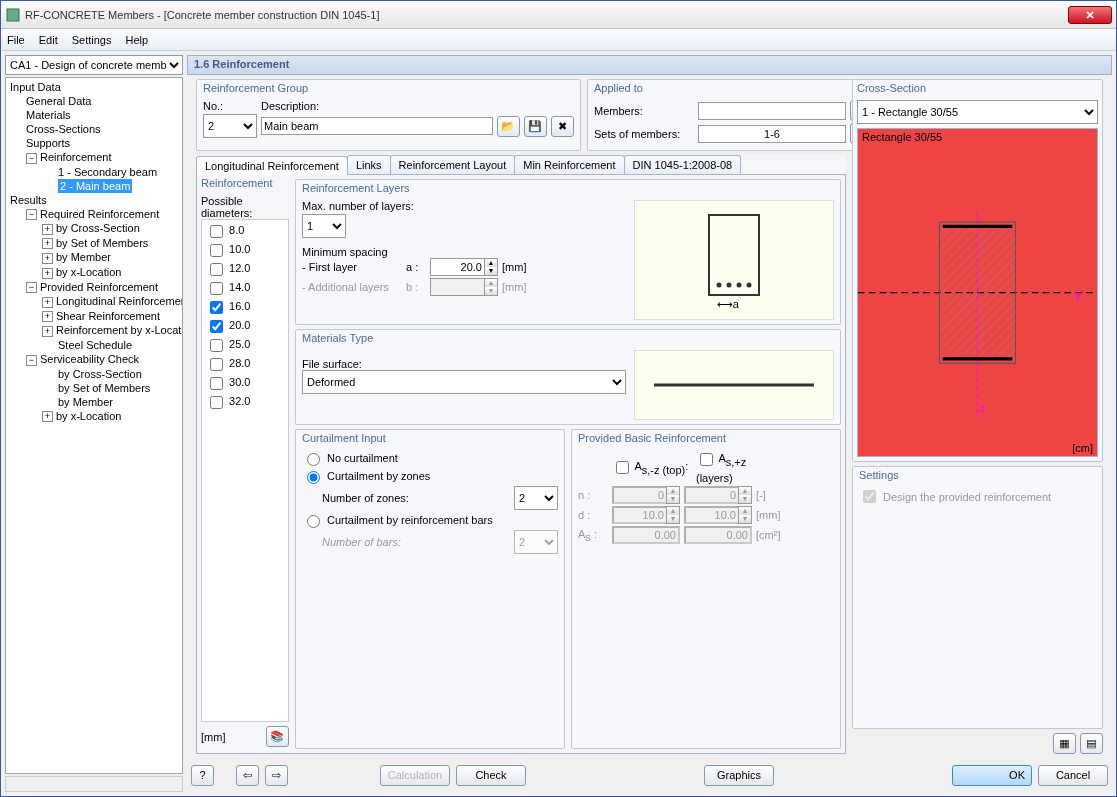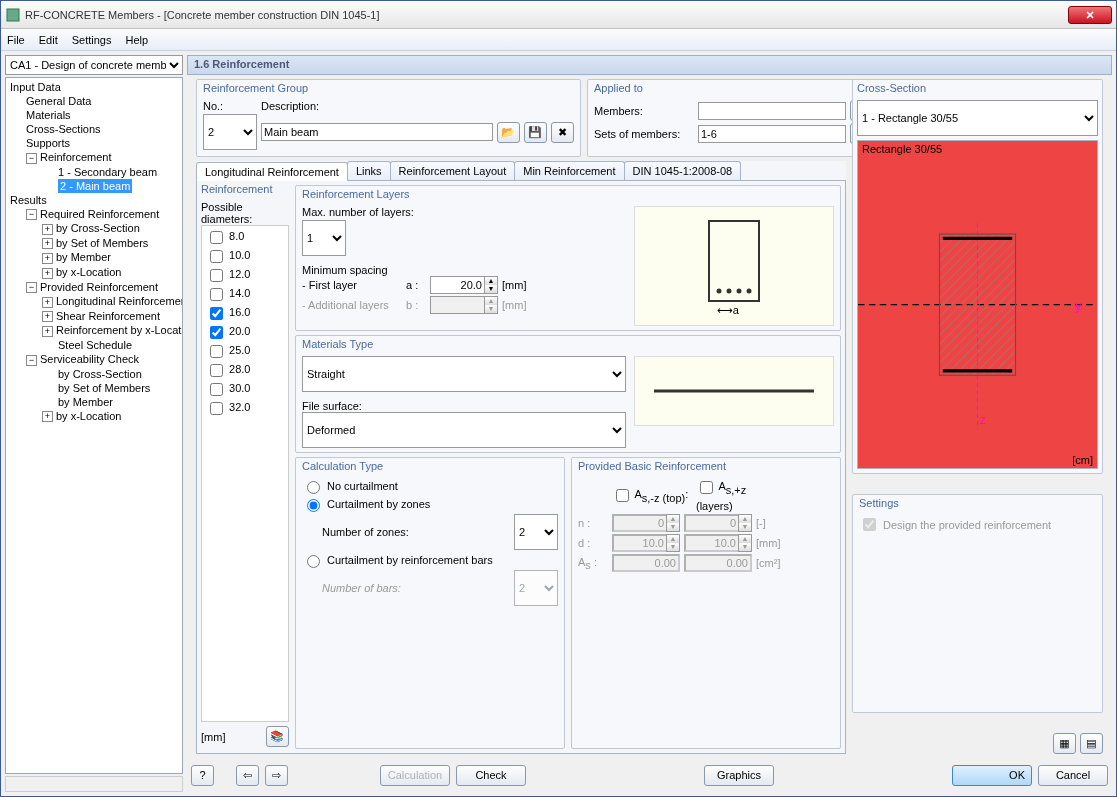--- a/index.html
+++ b/index.html
@@ -18,26 +18,26 @@
 .tree-item { padding: 1px 0 1px 4px; white-space: nowrap; cursor: default; }
 .tree-item.l1 { padding-left: 20px; }
 .tree-item.l2 { padding-left: 36px; }
 .tree-item.l3 { padding-left: 52px; }
 .tree-item.sel { background: #3399ff; color: #fff; display:inline-block; margin-left:52px; padding-left:2px; padding-right:2px;}
 .exp { display:inline-block; width:11px; height:11px; border:1px solid #888; text-align:center; line-height:9px; font-size:9px; margin-right:3px; background:#fff; vertical-align:middle;}
 .main { flex: 1; display: flex; flex-direction: column; }
 .page-title { height: 20px; background: linear-gradient(#dbe6f4,#cad8ec); border: 1px solid #9bb0ce; padding: 2px 6px; font-weight: bold; color: #4a5a7a; }
 .content { flex: 1; display: flex; gap: 6px; padding: 4px 9px; }
 .col-left { width: 650px; display: flex; flex-direction: column; gap: 4px; }
-.col-right { flex: 1; display: flex; flex-direction: column; gap: 20px; }
+.col-right { flex: 1; display: flex; flex-direction: column; gap: 4px; }
 .group { border: 1px solid #c0c8d6; border-radius: 2px; padding: 4px 6px; background: #f6f8fb; }
 .group-title { color: #4a6aa0; font-weight: normal; margin: -4px -6px 4px -6px; padding: 2px 6px; }
 .row { display: flex; align-items: center; gap: 4px; margin-bottom: 2px; }
 input[type=text], input[type=number] { height: 18px; border: 1px solid #999; padding: 0 2px; }
-select { height: 36px; border: 1px solid #999; background:#fff; }
+select { height: 24px; border: 1px solid #999; background:#fff; }
 .btn { height: 21px; min-width: 70px; border: 1px solid #8a98ac; background: linear-gradient(#fefefe,#e4e9f0); border-radius: 3px; cursor: pointer; }
 .btn.primary { background: linear-gradient(#dff0ff,#b0d8f8); border-color:#3b8acb; }
 .iconbtn { width: 23px; height: 21px; border: 1px solid #8a98ac; background: linear-gradient(#fefefe,#e4e9f0); border-radius: 3px; display:inline-flex; align-items:center; justify-content:center; cursor:pointer; }
 .tabs { display: flex; border-bottom: 1px solid #a8b4c6; background:#f4f6fa; }
 .tab { padding: 3px 8px; border: 1px solid #a8b4c6; border-bottom: none; margin-right: -1px; background: linear-gradient(#f8faff,#e8eef8); cursor: default; border-radius: 3px 3px 0 0;}
 .tab.active { background: #fff; position: relative; top: 1px; }
 .tab-body { flex:1; display:flex; border:1px solid #a8b4c6; border-top:none; padding:4px; gap:6px; background:#f4f6fa; }
 .reinf-col { width: 88px; display:flex; flex-direction:column; }
 .diam-list { flex:1; background:#fff; border:1px solid #ccc; padding:2px 4px; }
 .diam-list label { display:block; line-height:14px; }
@@ -128,21 +128,21 @@
               <div class="group-title">Applied to</div>
               <div class="row">
                 <div style="width:100px;">Members:</div>
                 <input type="text" style="flex: 1 1 0%;" value="">
                 <span class="iconbtn">↖</span>
                 <input type="checkbox" class="cb" style="">
                 <span>All</span>
               </div>
               <div class="row">
                 <div style="width:100px;">Sets of members:</div>
-                <input type="text" style="flex: 1 1 0%;" value="1-6">
+                <input type="text" style="flex: 1 1 0%; text-align: center;" value="1-6">
                 <span class="iconbtn">↖</span>
                 <input type="checkbox" class="cb" checked="" style="">
                 <span>All</span>
               </div>
             </div>
           </div>
 
           <div style="flex:1; display:flex; flex-direction:column;">
             <div class="tabs">
               <div class="tab active">Longitudinal Reinforcement</div>
@@ -215,34 +215,33 @@
                           <circle cx="50" cy="75" r="2.5" fill="#333"></circle>
                           <text x="18" y="98" font-size="9">⟷a</text>
                         </svg>
                     </div>
                   </div>
                 </div>
                 <div class="group">
                   <div class="group-title">Materials Type</div>
                   <div style="display:flex; gap:8px;">
                     <div style="flex:1;">
-                      <select style="width:100%;"><option>Straight</option></select>
                       <div style="margin-top:8px;">File surface:</div>
                       <select style="width:100%;"><option>Deformed</option></select>
                     </div>
                     <div class="beam-preview" style="height:70px;">
                       <svg width="160" height="10">
                           <line x1="0" y1="5" x2="160" y2="5" stroke="#333" stroke-width="3"></line>
                         </svg>
                     </div>
                   </div>
                 </div>
                 <div class="twocol" style="flex:1;">
                   <div class="group">
-                    <div class="group-title">Calculation Type</div>
+                    <div class="group-title">Curtailment Input</div>
                     <div class="row">
                         <input type="radio" name="curt" style="">
                         <span>No curtailment</span>
                       </div>
                     <div class="row">
                         <input type="radio" name="curt" checked="" style="">
                         <span>Curtailment by zones</span>
                       </div>
                     <div class="row" style="padding-left:20px;">
                         <span style="flex:1;">Number of zones:</span>

